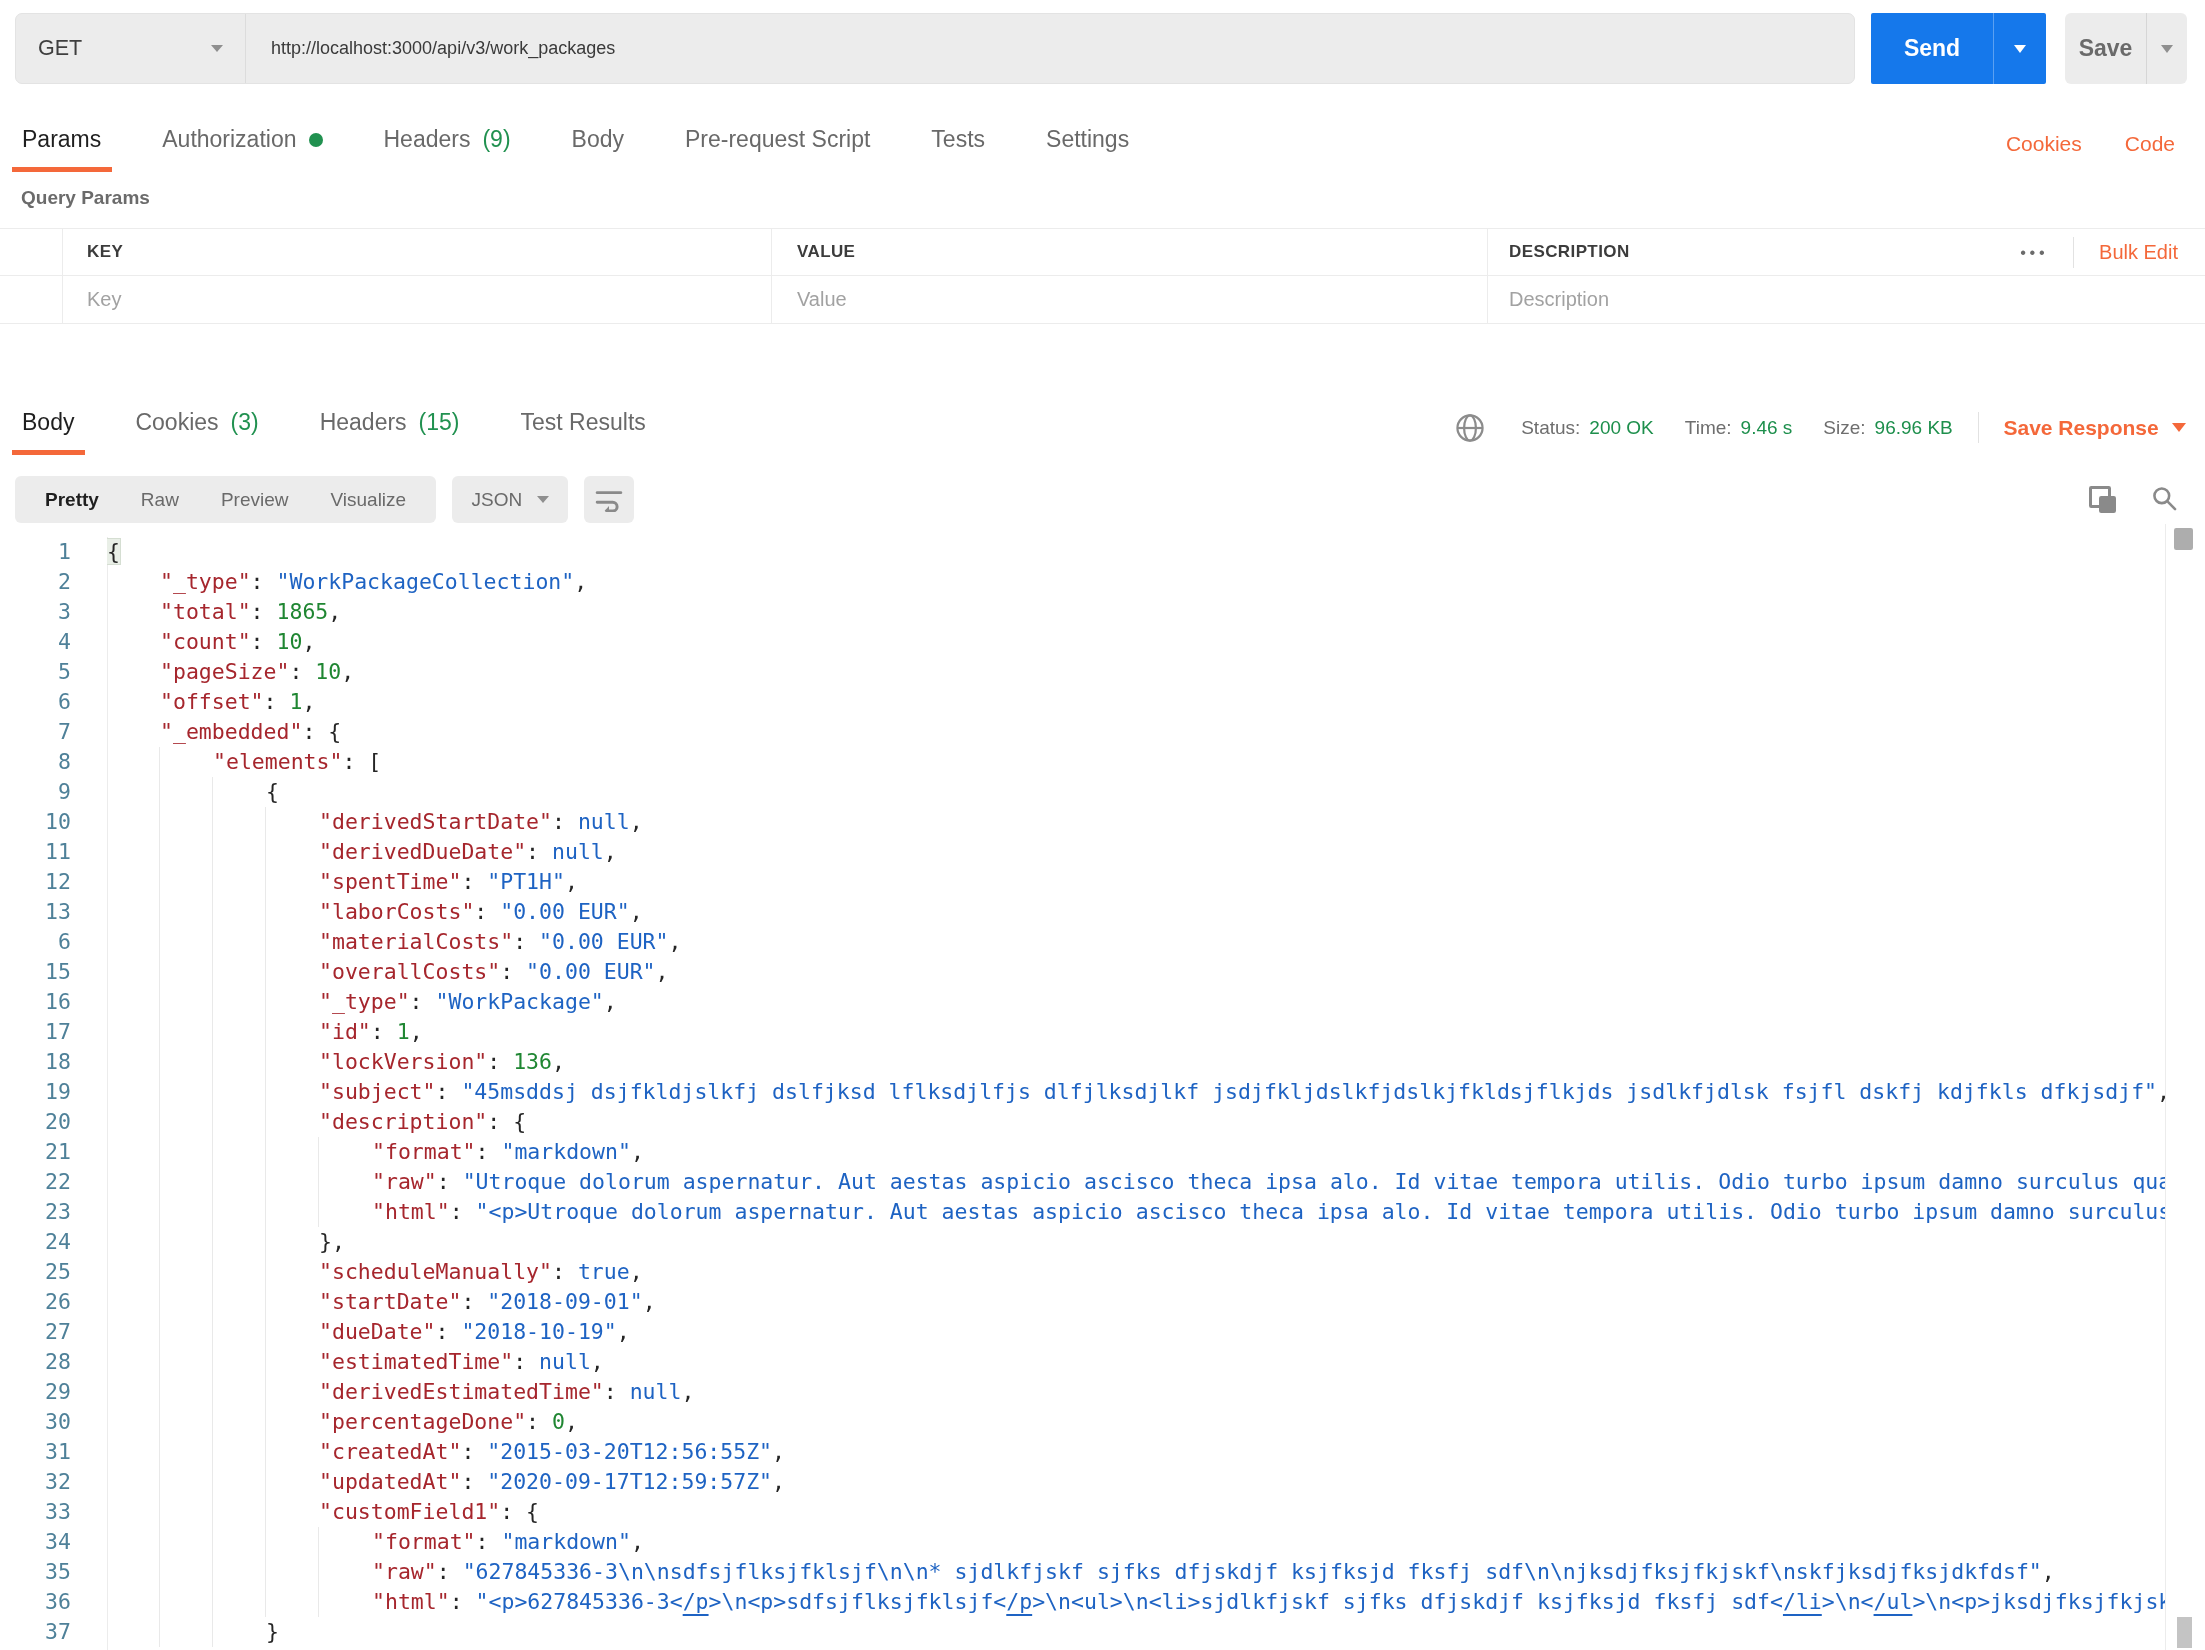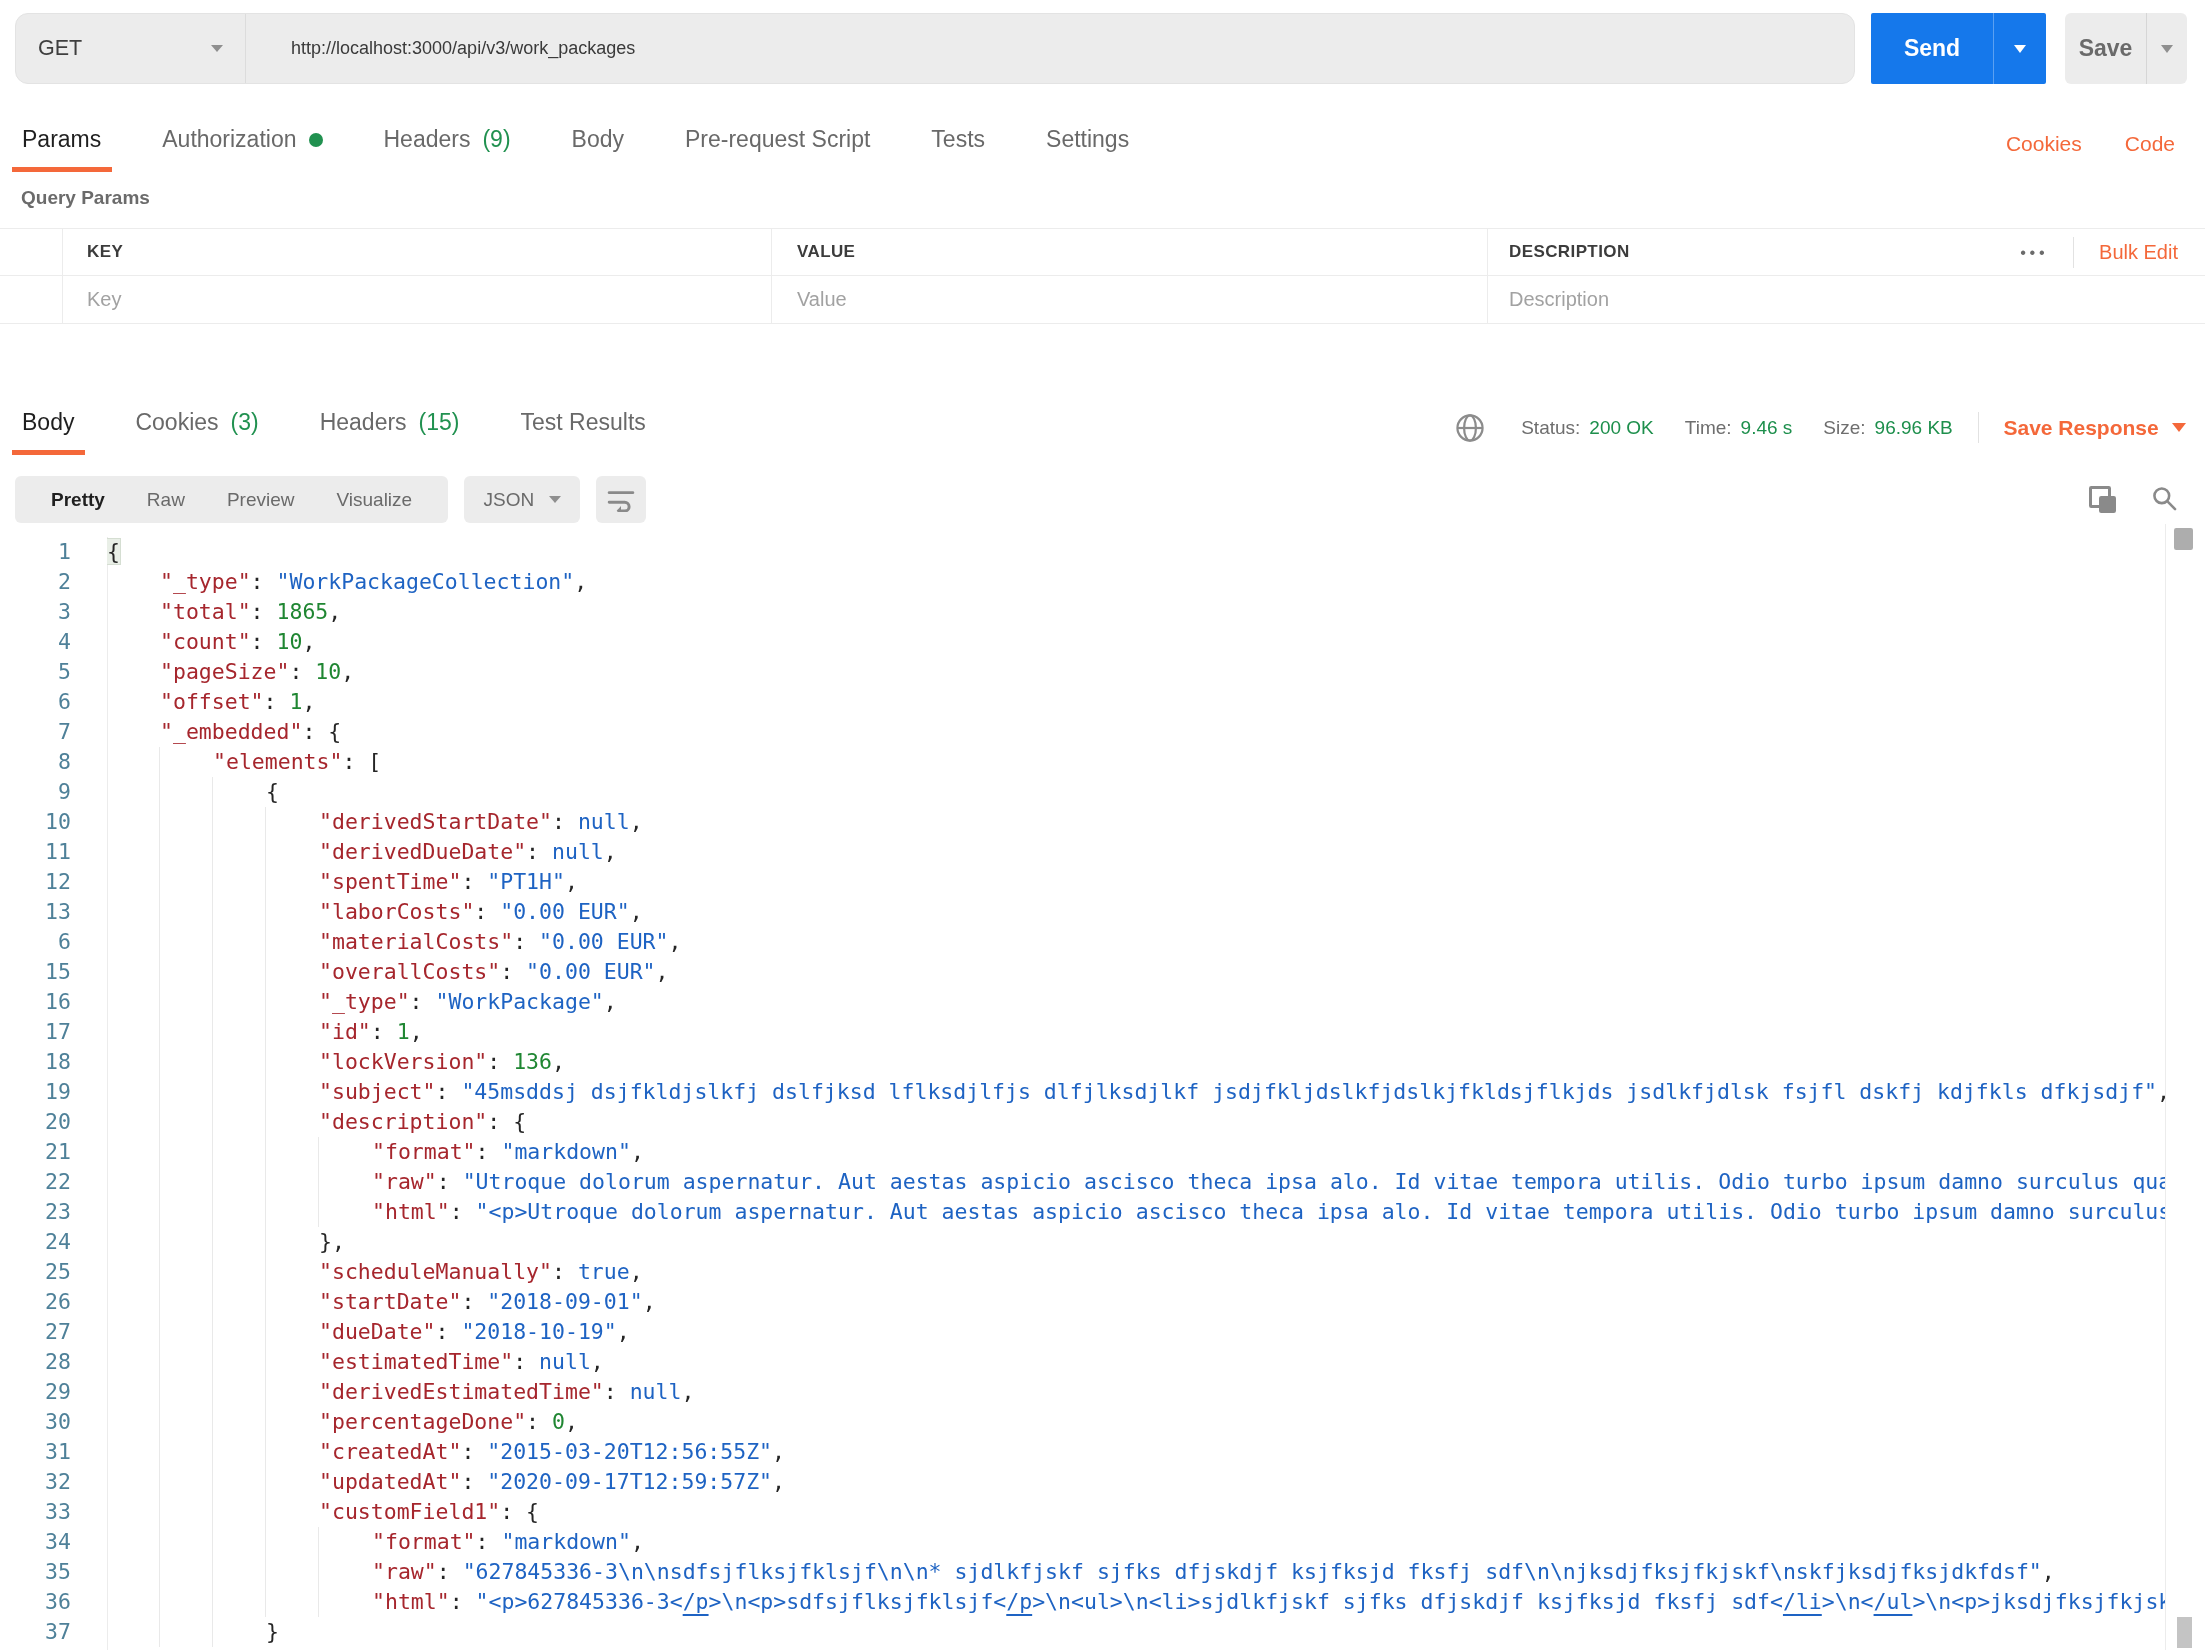--- a/index.html
+++ b/index.html
@@ -3,21 +3,21 @@
 <meta charset="utf-8">
 <style>
   html,body{margin:0;padding:0;}
   body{
     width:2205px;height:1651px;position:relative;overflow:hidden;
     background:#ffffff;font-family:"Liberation Sans", sans-serif;
     -webkit-font-smoothing:antialiased;
   }
   
   .topbar{position:absolute;top:13.3px;left:15px;right:18px;height:71px;display:flex;}
-  .url-box{flex:1;display:flex;background:#ececec;border:0.7px solid #e3e3e3;border-radius:13px;gap:20px;}
+  .url-box{flex:1;display:flex;background:#ececec;border:0.7px solid #e3e3e3;border-radius:7px;}
   .method{width:185px;display:flex;align-items:center;justify-content:space-between;
           padding:0 22px;border-right:0.7px solid #dcdcdc;color:#3f3f3f;font-size:21.5px;cursor:pointer;}
   .caret{width:0;height:0;border-left:6.7px solid transparent;border-right:6.7px solid transparent;
          border-top:8.2px solid #8f8f8f;}
   .caret.sm{border-left-width:6px;border-right-width:6px;border-top-width:7.4px;}
   .url-input{flex:1;display:flex;align-items:center;padding:0 25px;color:#3a3a3a;font-size:18px;}
   .send-btn{margin-left:16.3px;width:175px;background:#1578eb;border-radius:2px;color:#fff;display:flex;cursor:pointer;}
   .send-main{flex:1;display:flex;align-items:center;justify-content:center;font-size:23px;font-weight:700;}
   .send-caret{width:52px;border-left:0.7px solid rgba(255,255,255,.30);display:flex;align-items:center;justify-content:center;}
   .send-caret .caret{border-top-color:#fff;}
@@ -55,21 +55,21 @@
   .resp-header{position:absolute;top:409px;left:19px;right:19px;display:flex;align-items:flex-start;}
   .resp-meta{margin-left:auto;display:flex;align-items:center;font-size:19px;padding-top:1.5px;}
   .meta-label{color:#6e6e6e;margin-right:9px;}
   .meta-value{color:#1d8f4c;font-weight:500;}
   .meta-group{display:flex;align-items:center;margin-left:31px;}
   .globe{margin-right:3px;display:flex;align-items:center;}
   .save-response{display:flex;align-items:center;gap:13.3px;color:#f4683a;font-weight:600;font-size:21px;cursor:pointer;}
   .save-response .caret{border-top-color:#f4683a;border-left-width:7.4px;border-right-width:7.4px;border-top-width:9.6px;}
   
   .resp-toolbar{position:absolute;top:476px;left:15px;right:18px;height:47px;display:flex;align-items:center;}
-  .view-group{display:flex;align-items:center;background:#ececec;border-radius:6px;height:47px;padding:0 15px;}
+  .view-group{display:flex;align-items:center;background:#ececec;border-radius:6px;height:47px;padding:0 9px;}
   .view{font-size:19px;color:#6a6a6a;padding:0 21px;cursor:pointer;}
   .view.active{color:#1f1f1f;font-weight:600;}
   .lang-select{margin-left:16.3px;height:47px;background:#ececec;border-radius:6px;display:flex;align-items:center;
                gap:15px;padding:0 19px;font-size:19px;color:#6a6a6a;cursor:pointer;}
   .wrap-btn{margin-left:16.3px;height:47px;width:50px;background:#ececec;border-radius:6px;
             display:flex;align-items:center;justify-content:center;cursor:pointer;}
   .right-icons{margin-left:auto;display:flex;align-items:center;gap:34px;padding-right:9px;}
   .copy-icon{position:relative;width:27.4px;height:27.4px;cursor:pointer;}
   .copy-back{position:absolute;left:0;top:0;width:16.3px;height:16.3px;border:3px solid #8a8a8a;border-radius:2.2px;}
   .copy-front{position:absolute;right:0;bottom:0;width:17px;height:17px;background:#8a8a8a;border-radius:2.2px;}

